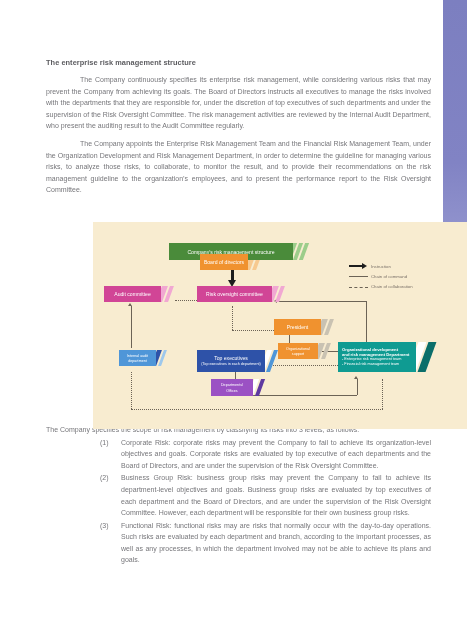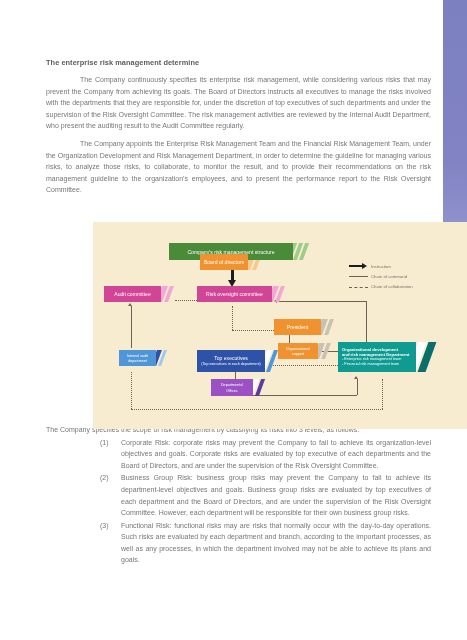--- a/index.html
+++ b/index.html
@@ -101,21 +101,21 @@
 
 <div class="page">
 
   <div class="side-tab"></div>
   <div class="side-label">
     <span>47 | Bangkok Commercial Asset Management Public Co., Ltd.</span>
   </div>
 
   <div class="content">
 
-    <h1 class="sect">The enterprise risk management determine</h1>
+    <h1 class="sect">The enterprise risk management structure</h1>
 
     <p class="para lead"><span class="indent"></span><span>The Company continuously specifies its enterprise risk management, while considering various risks that may prevent the Company from achieving its goals. The Board of Directors instructs all executives to manage the risks involved with the departments that they are responsible for, under the discretion of top executives of such departments and under the supervision of the Risk Oversight Committee. The risk management activities are reviewed by the Internal Audit Department, who present the auditing result to the Audit Committee regularly.</span></p>
 
     <p class="para"><span class="indent"></span><span>The Company appoints the Enterprise Risk Management Team and the Financial Risk Management Team, under the Organization Development and Risk Management Department, in order to determine the guideline for managing various risks, to analyze those risks, to collaborate, to monitor the result, and to provide their recommendations on the risk management guideline to the organization’s employees, and to present the performance report to the Risk Oversight Committee.</span></p>
 
     <div class="diagram">
       <div class="dg">
 
         <div class="legend">
           <div class="lg-row">

